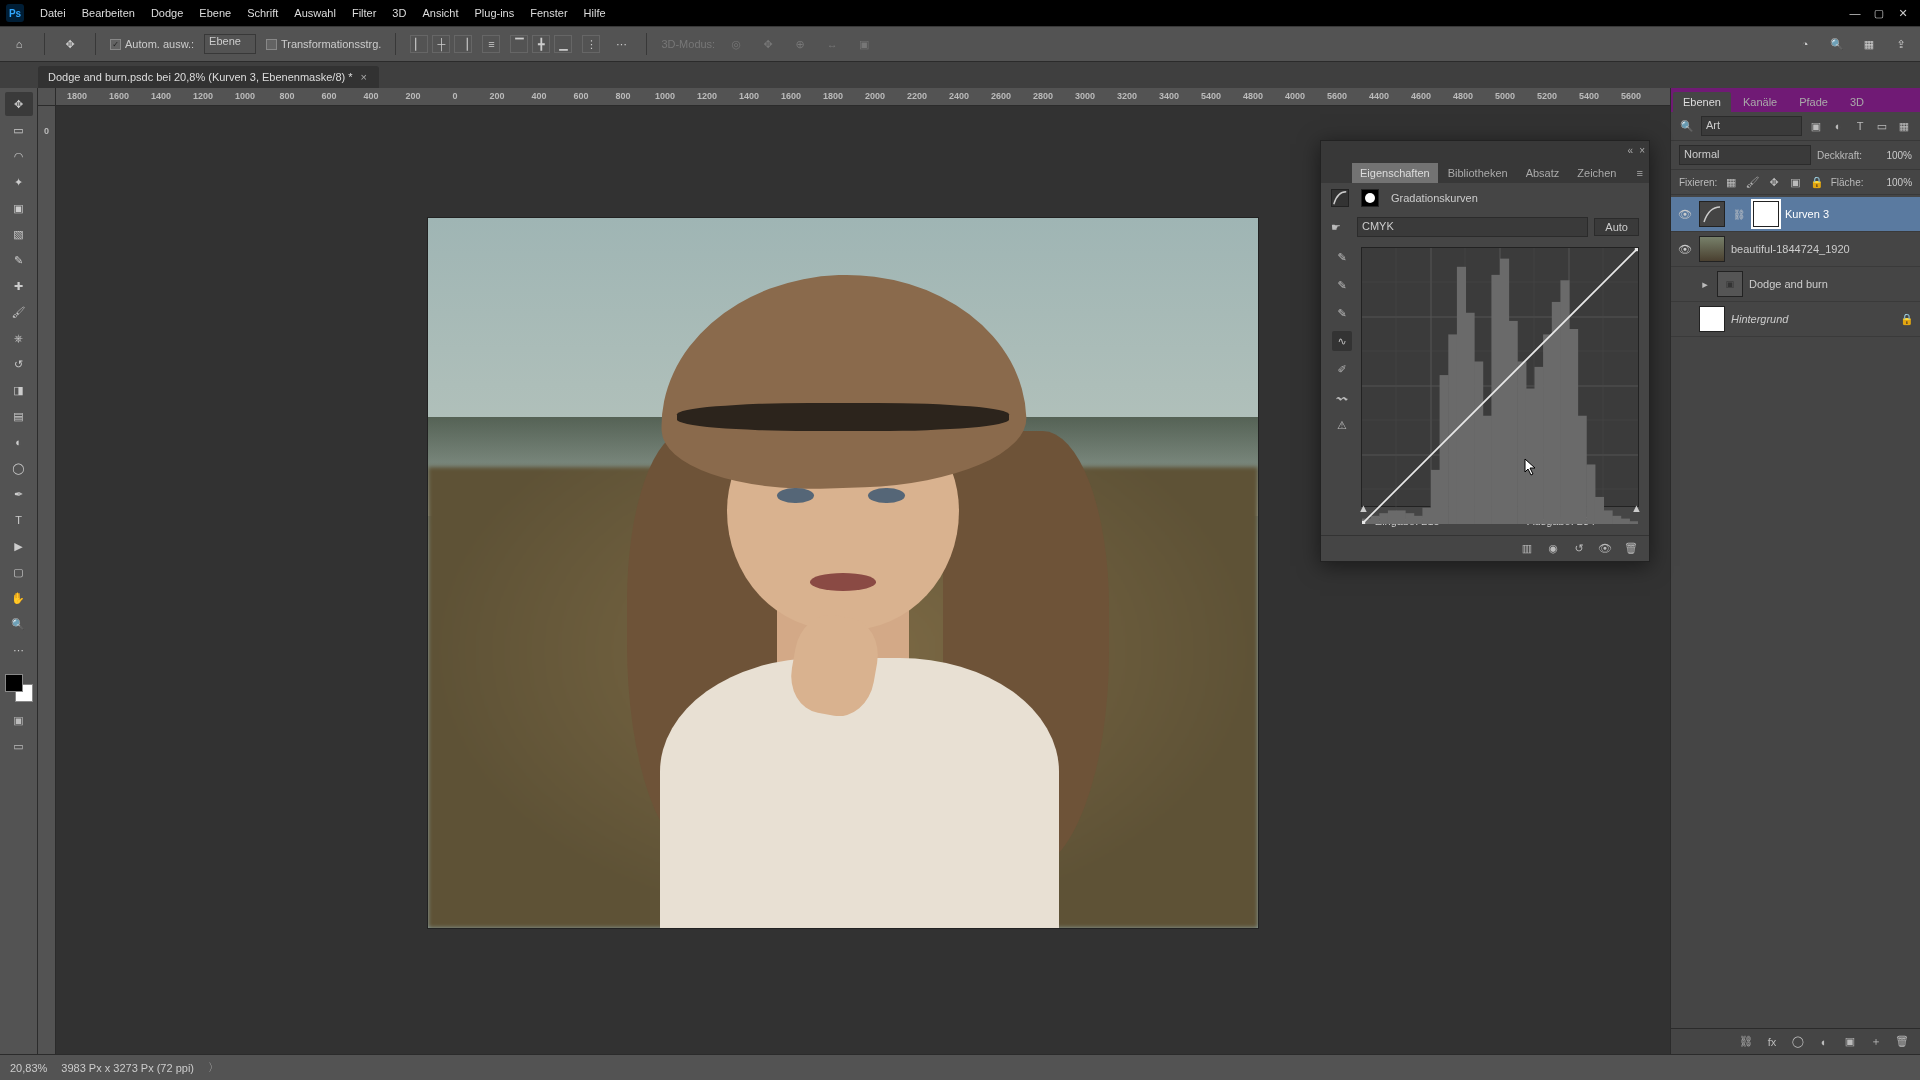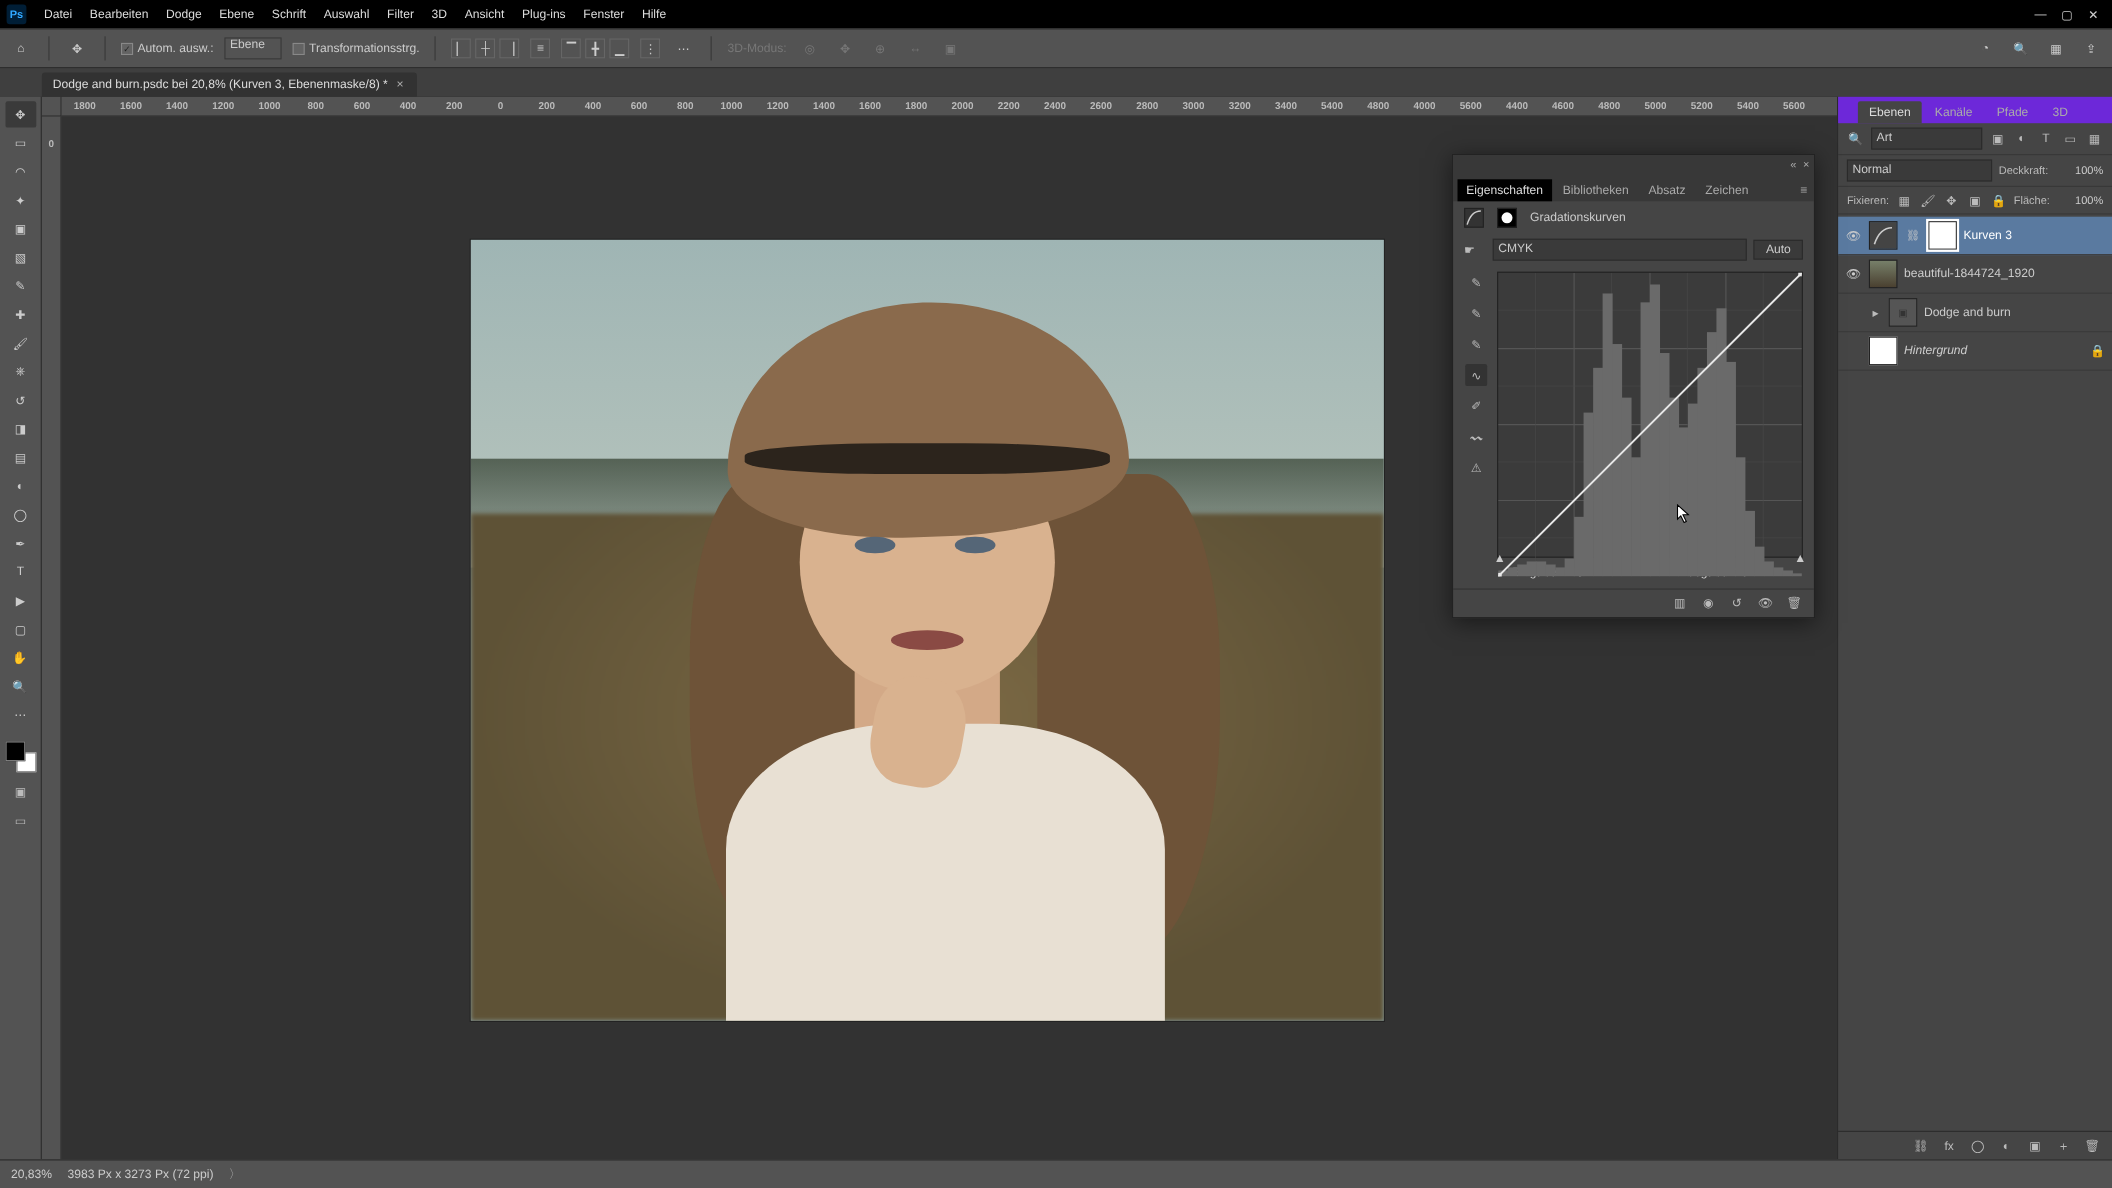--- a/index.html
+++ b/index.html
@@ -64,21 +64,21 @@
   .photo .hairR { position:absolute; top:30%; right:18%; width:20%; height:62%; background:#6e5338; border-radius: 10% 40% 50% 30%;}
   .photo .eyeL, .photo .eyeR { position:absolute; top:38%; width:4.5%; height:2.2%; background:#556677; border-radius:50%; }
   .photo .eyeL { left:42%; } .photo .eyeR { left:53%; }
   .photo .lips { position:absolute; top:50%; left:46%; width:8%; height:2.5%; background:#8a4a44; border-radius:50%;}
   .photo .neck { position:absolute; top:54%; left:42%; width:16%; height:14%; background:#d3a987;}
   .photo .top { position:absolute; top:62%; left:28%; width:48%; height:40%; background:#e8e0d3; border-radius: 40% 40% 0 0;}
   .photo .hand { position:absolute; top:56%; left:44%; width:10%; height:14%; background:#d9b28f; border-radius:40%; transform:rotate(10deg);}
 
   
   .right-col { width: 250px; background: #454545; border-left: 1px solid #2b2b2b; display:flex; flex-direction:column;}
-  .right-col .tabs { display:flex; background:#6d28d9; height:24px; align-items:flex-end; padding-left:18px; gap:2px;}
+  .right-col .tabs { display:flex; background:#701a75; height:24px; align-items:flex-end; padding-left:2px; gap:2px;}
   .right-col .tabs .t { padding:4px 10px; font-size:11px; color:#aaa; border-top-left-radius:2px;border-top-right-radius:2px;}
   .right-col .tabs .t.active { background:#454545; color:#ddd;}
   .right-col .row { display:flex; align-items:center; gap:6px; padding:4px 8px; border-bottom:1px solid #383838;}
   .right-col .row .sel { flex:1; background:#3a3a3a; border:1px solid #2b2b2b; height:20px; font-size:11px; color:#ccc; padding:2px 4px;}
   .right-col .row .lbl { color:#bbb; font-size:10px;}
   .right-col .row .num { width:44px; text-align:right; color:#ccc; font-size:10px;}
   .right-col .row .ic { width:16px; height:16px; display:flex; align-items:center; justify-content:center; color:#bbb;}
 
   .layers { flex:1; overflow:auto; padding-top:2px;}
   .layer { display:flex; align-items:center; gap:6px; padding:4px 6px; border-bottom:1px solid #3a3a3a;}
@@ -95,21 +95,21 @@
   .layer .link { width:16px; color:#ccc; font-size:10px; text-align:center;}
 
   .layers-footer { height:26px; border-top:1px solid #2b2b2b; display:flex; align-items:center; justify-content:flex-end; gap:10px; padding:0 10px; color:#bbb;}
   .layers-footer .ic { width:16px; height:16px; display:flex; align-items:center; justify-content:center;}
 
   
   .props-panel { position:absolute; top: 140px; right: 270px; width: 330px; background:#454545; border:1px solid #222; box-shadow: 0 4px 20px rgba(0,0,0,.5); }
   .props-panel .titlebar { height:18px; background:#383838; display:flex; align-items:center; justify-content:flex-end; padding:0 4px; gap:6px; color:#aaa; font-size:10px;}
   .props-panel .ptabs { display:flex; background:#383838; height:24px; align-items:flex-end; gap:2px; padding-left:4px;}
   .props-panel .ptabs .t { padding:4px 8px; font-size:11px; color:#aaa;}
-  .props-panel .ptabs .t.active { background:#000000; color:#ddd;}
+  .props-panel .ptabs .t.active { background:#737373; color:#ddd;margin-left:27px;}
   .props-panel .hdr { display:flex; align-items:center; gap:12px; padding:6px 10px;}
   .props-panel .hdr .adj-icon { width:18px;height:18px; background:#333; border:1px solid #222; display:flex;align-items:center;justify-content:center;}
   .props-panel .hdr .mask-icon { width:18px;height:18px; background:#000; border:1px solid #222; position:relative;}
   .props-panel .hdr .mask-icon::after{content:"";position:absolute;inset:3px;background:#fff;border-radius:50%;}
   .props-panel .prow { display:flex; align-items:center; gap:6px; padding:4px 10px;}
   .props-panel .prow .lbl { width:54px; color:#bbb; font-size:11px;}
   .props-panel .prow .sel { flex:1; background:#3a3a3a; border:1px solid #2b2b2b; height:20px; color:#ccc; font-size:11px; padding:2px 4px;}
   .props-panel .prow .btn { padding:2px 10px; background:#3a3a3a; border:1px solid #2b2b2b; color:#ccc; font-size:11px;}
 
   .curves-body { display:flex; padding:6px 10px 4px 10px; gap:8px;}

